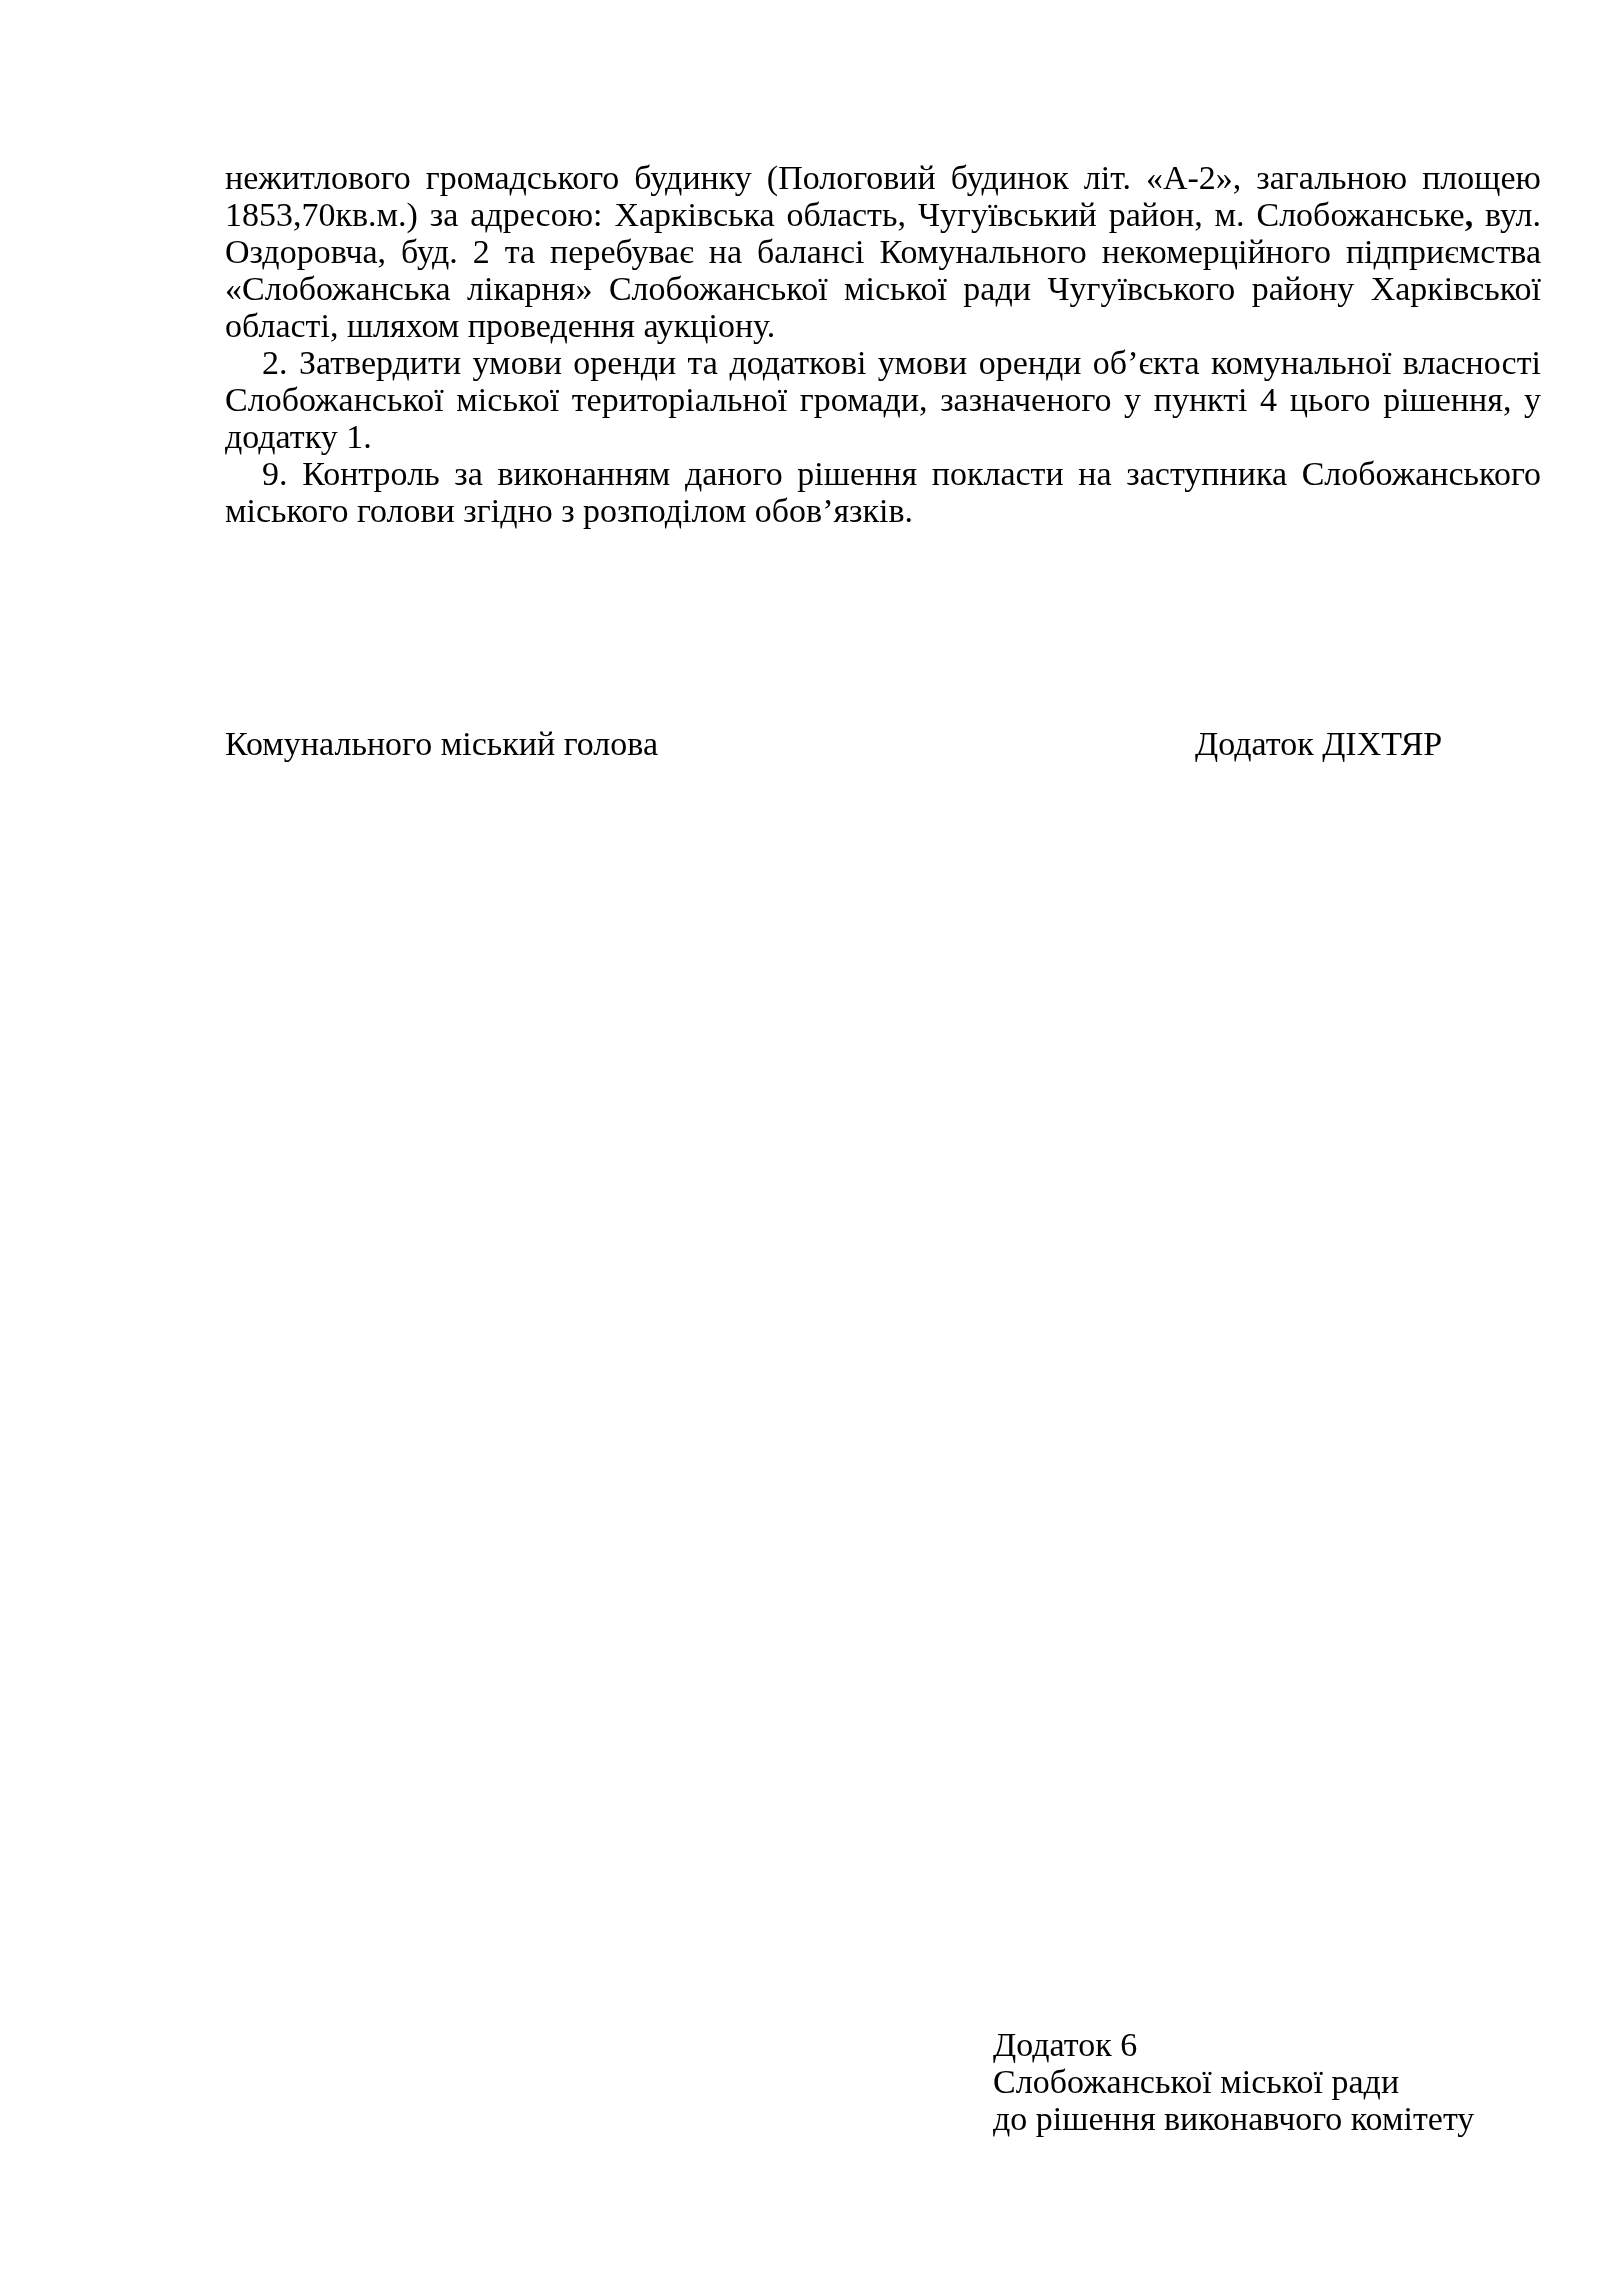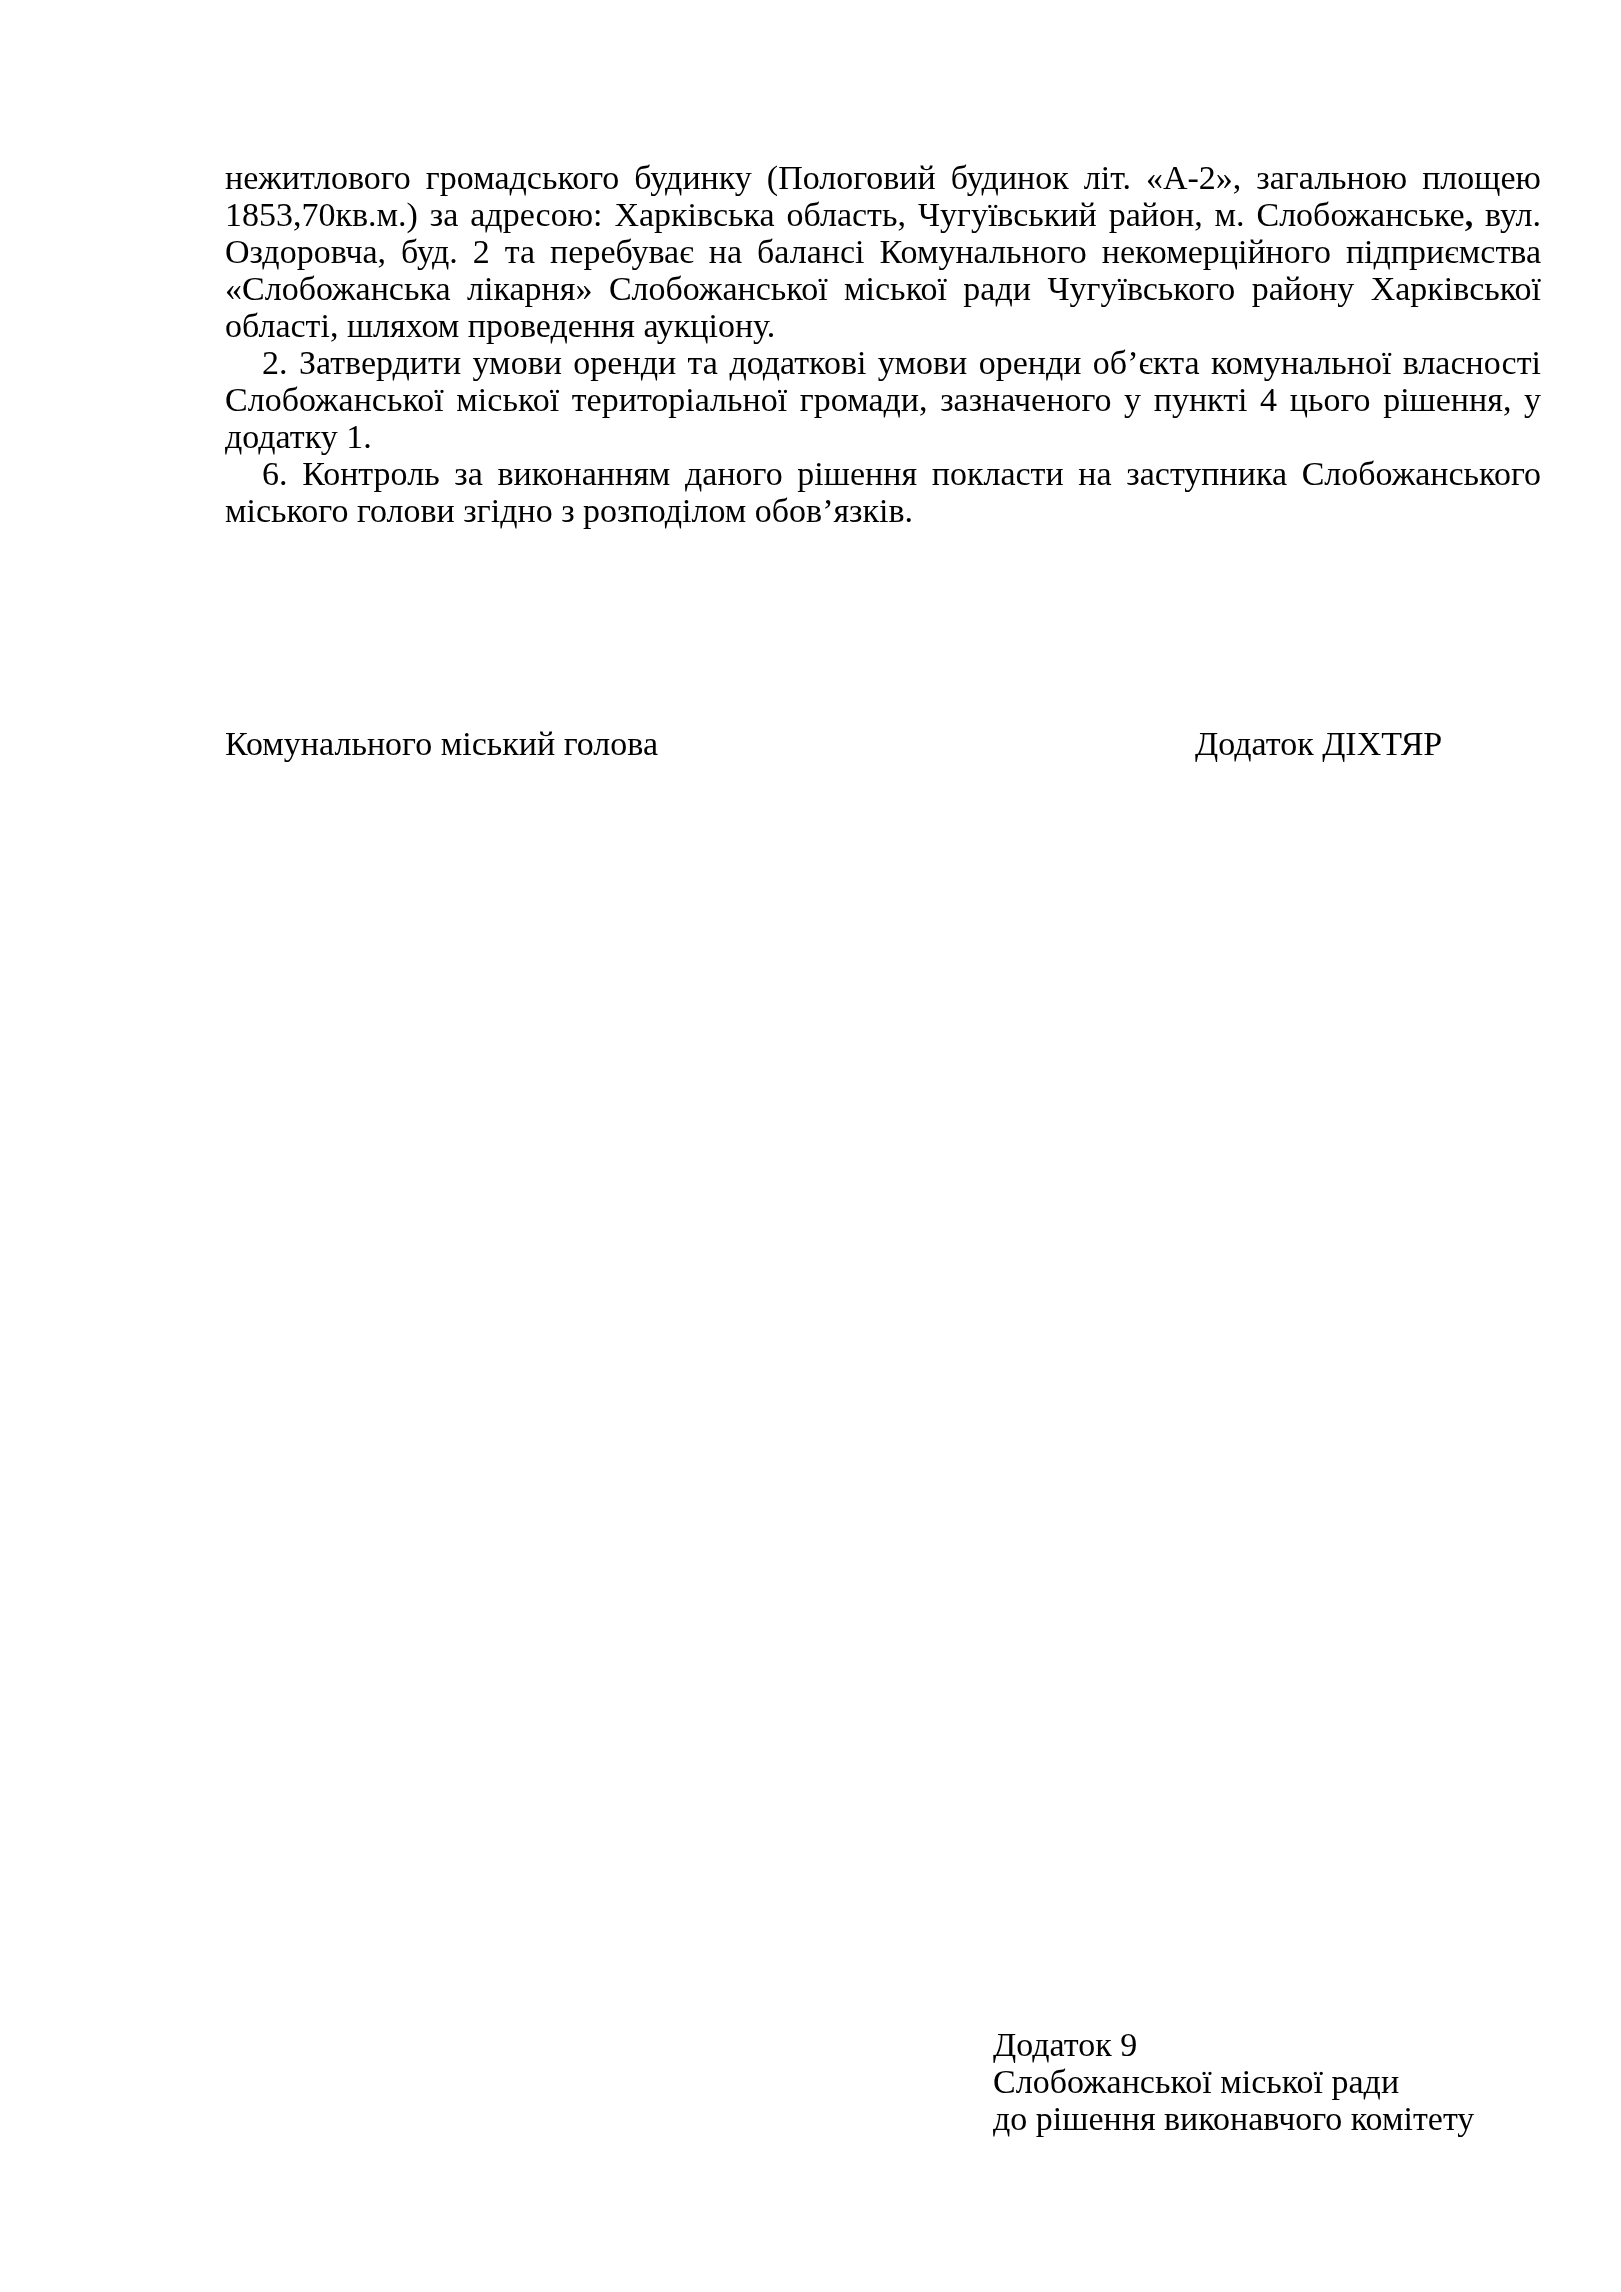--- a/index.html
+++ b/index.html
@@ -73,28 +73,28 @@
   }
 </style>
 </head>
 <body>
 
 <div class="page">
 
   <div class="body-text">
     <p><span>нежитлового громадського будинку (Пологовий будинок літ. «А-2», загальною площею 1853,70кв.м.) за адресою: Харківська область, Чугуївський район, м. Слобожанське</span><span class="bold-run">,</span><span> вул. Оздоровча, буд. 2 та перебуває на балансі Комунального некомерційного підприємства «Слобожанська лікарня» Слобожанської міської ради Чугуївського району Харківської області, шляхом проведення аукціону.</span></p>
     <p class="indented">2. Затвердити умови оренди та додаткові умови оренди об’єкта комунальної власності Слобожанської міської територіальної громади, зазначеного у пункті 4 цього рішення, у додатку 1.</p>
-    <p class="indented">6. Контроль за виконанням даного рішення покласти на заступника Слобожанського міського голови згідно з розподілом обов’язків.</p>
+    <p class="indented">9. Контроль за виконанням даного рішення покласти на заступника Слобожанського міського голови згідно з розподілом обов’язків.</p>
   </div>
 
   <div class="signature-row">
     <span class="signature-title">Комунального міський голова</span>
     <span class="signature-name">Додаток ДІХТЯР</span>
   </div>
 
   <div class="appendix-block">
-    <div class="appendix-line">Додаток 9</div>
+    <div class="appendix-line">Додаток 6</div>
     <div class="appendix-line">Слобожанської міської ради</div>
     <div class="appendix-line">до рішення виконавчого комітету</div>
   </div>
 
 </div>
 
 
 </body></html>

